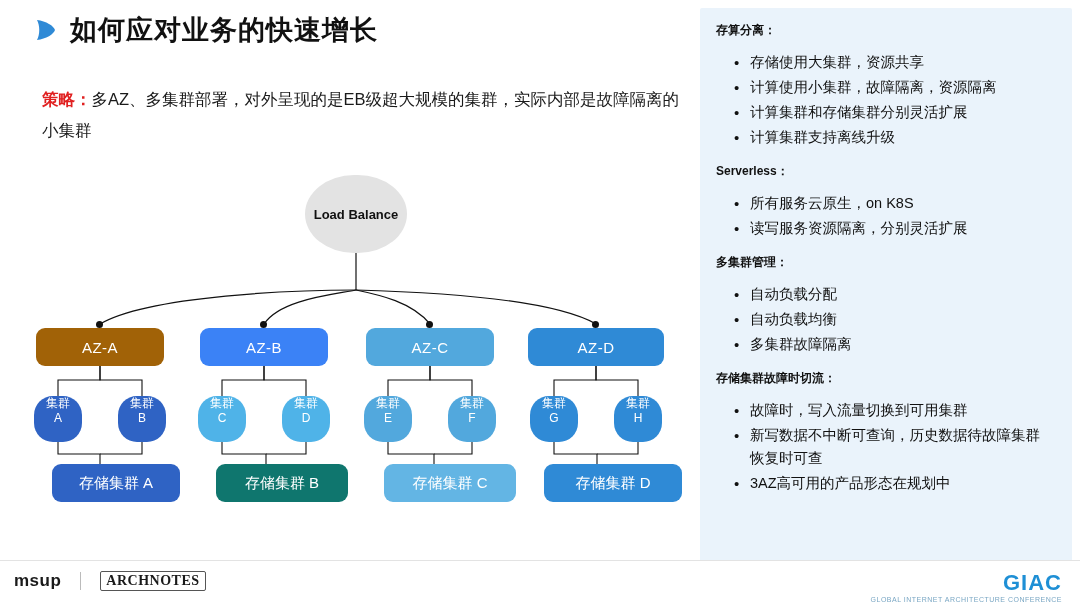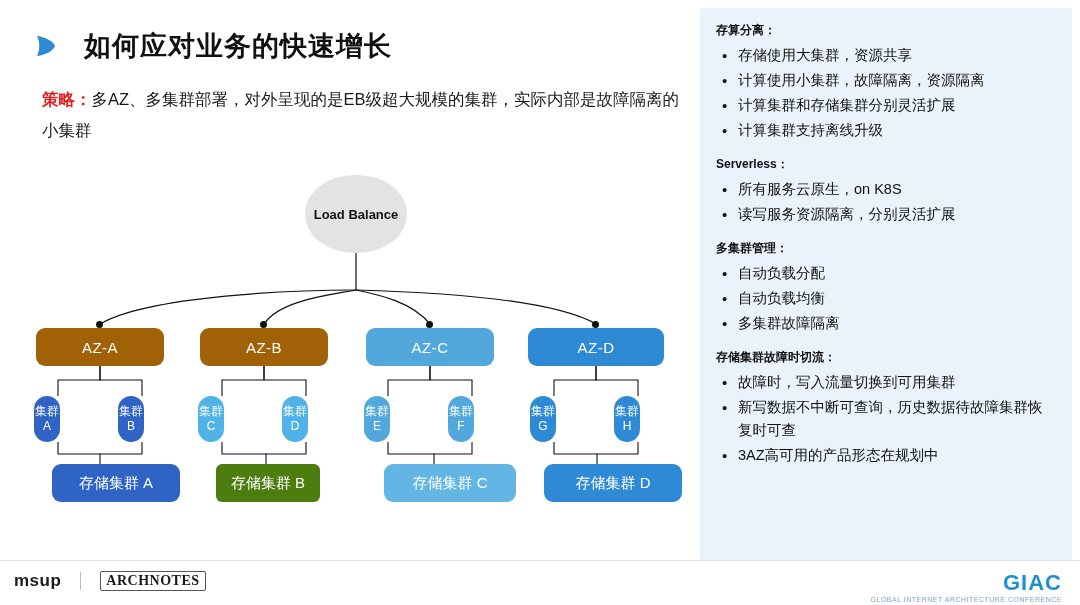--- a/index.html
+++ b/index.html
@@ -4,21 +4,21 @@
 <style>
   html,body{margin:0;padding:0;}
   body{
     width:1080px;height:605px;
     background:#ffffff;
     font-family:"Liberation Sans","DejaVu Sans",sans-serif;
     position:relative;overflow:hidden;
   }
   
   .title-row{
-    position:absolute;left:36px;top:28px;display:flex;align-items:center;gap:28px;
+    position:absolute;left:36px;top:12px;display:flex;align-items:center;gap:14px;
   }
   .title-bullet{
     width:20px;height:26px;position:relative;
   }
   .title-bullet svg{display:block;}
   .page-title{
     font-size:27px;font-weight:bold;color:#111111;letter-spacing:1px;white-space:nowrap;
   }
   .strategy{
     position:absolute;left:42px;top:84px;width:640px;
@@ -32,46 +32,46 @@
     background:#e3e3e3;border-radius:50%/52%;
     display:flex;flex-direction:column;align-items:center;justify-content:center;
     font-size:13px;font-weight:bold;color:#111;line-height:17px;text-align:center;
   }
   .az{
     position:absolute;height:38px;border-radius:9px;color:#fff;
     display:flex;align-items:center;justify-content:center;
     font-size:15px;letter-spacing:.5px;
   }
   .az-a{left:36px;top:178px;width:128px;background:#a16207;}
-  .az-b{left:200px;top:178px;width:128px;background:#a16207;}
+  .az-b{left:200px;top:178px;width:128px;background:#3b82f6;}
   .az-c{left:366px;top:178px;width:128px;background:#52a8dd;}
   .az-d{left:528px;top:178px;width:136px;background:#2f8ad6;}
   .cl{
-    position:absolute;width:26px;height:46px;border-radius:19px;color:#fff;
-    display:flex;flex-direction:column;align-items:center;justify-content:center;
+    position:absolute;width:48px;height:46px;border-radius:19px;color:#fff;
+    display:flex;flex-direction:column;align-items:center;justify-content:flex-start;
     font-size:12px;line-height:15px;text-align:center;
   }
   .store{
     position:absolute;height:38px;border-radius:9px;color:#fff;
     display:flex;align-items:center;justify-content:center;font-size:15px;margin-left:16px;
   }
   .store-a{left:36px;top:314px;width:128px;background:#2f63c4;}
-  .store-b{left:200px;top:314px;width:104px;background:#4d7c0f;border-radius:6px;}
+  .store-b{left:200px;top:314px;width:132px;background:#0f766e;}
   .store-c{left:368px;top:314px;width:132px;background:#63b5e4;}
   .store-d{left:528px;top:314px;width:138px;background:#2f8ad6;}
   .lines{position:absolute;left:0;top:0;width:690px;height:400px;}
   .dot{position:absolute;width:7px;height:7px;border-radius:50%;background:#111;}
   
   .panel{
     position:absolute;left:700px;top:8px;width:372px;height:570px;
     background:#eaf3fb;border-radius:2px;padding:14px 16px 0 16px;box-sizing:border-box;
   }
   .sec{margin-bottom:14px;}
   .sec-h{font-size:12px;font-weight:bold;color:#111;margin-bottom:5px;}
-  .sec ul{list-style:none;margin:0;padding:0;}
+  .sec ul{list-style:none;margin:12px;padding:0;}
   .sec li{
     font-size:14.5px;color:#111;line-height:23px;padding-left:22px;position:relative;margin-bottom:2px;
   }
   .sec li:before{
     content:"•";position:absolute;left:6px;top:0;color:#111;font-size:15px;
   }
   
   .footer{
     position:absolute;left:0;bottom:0;width:1080px;height:44px;border-top:1px solid #e3e3e3;background:#fff;
   }

